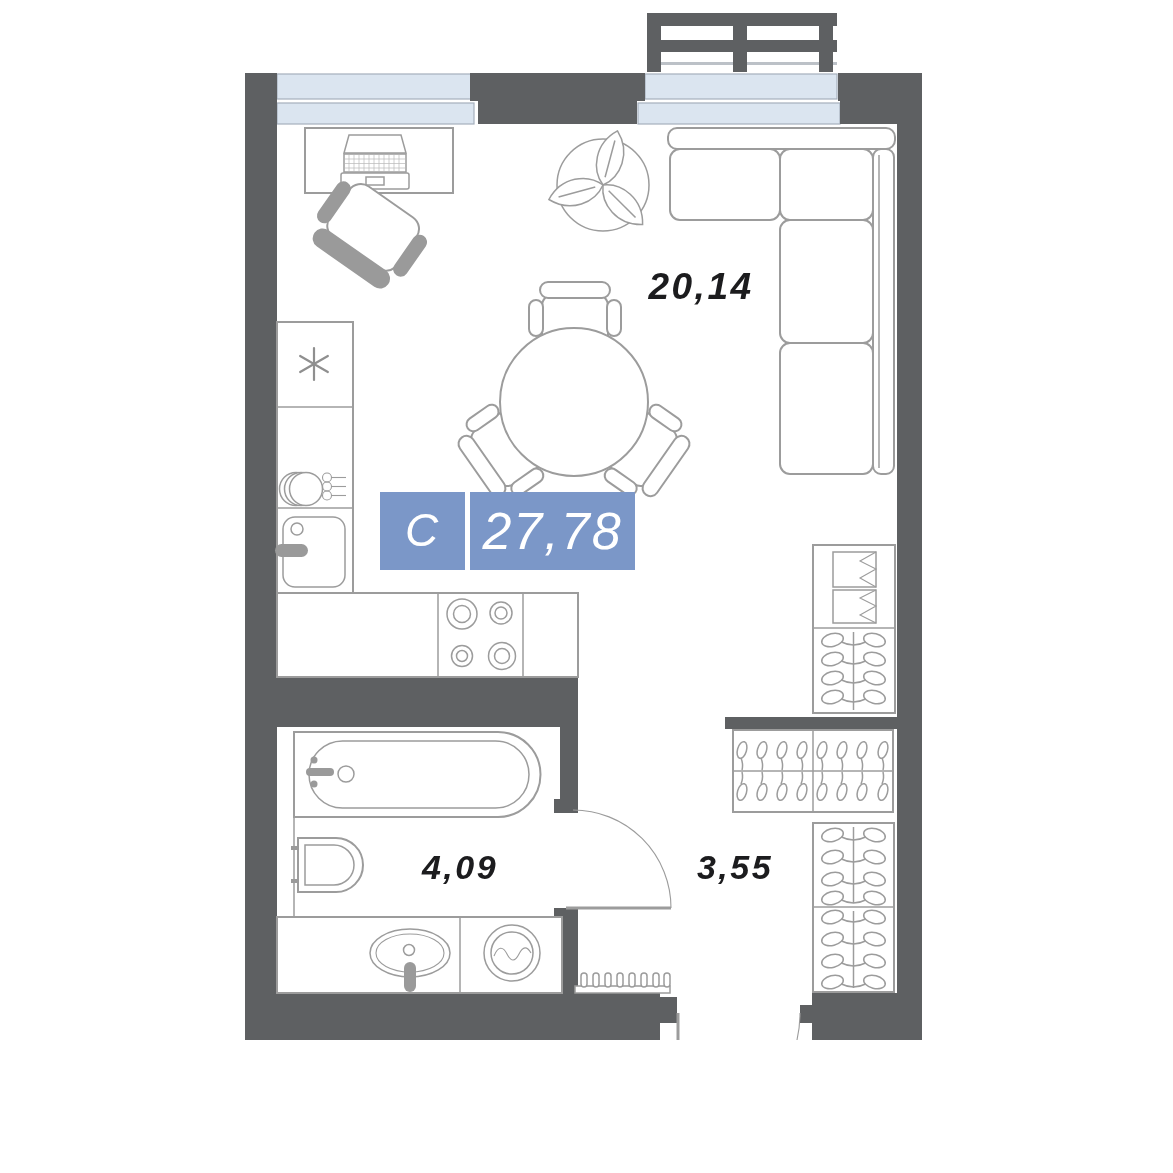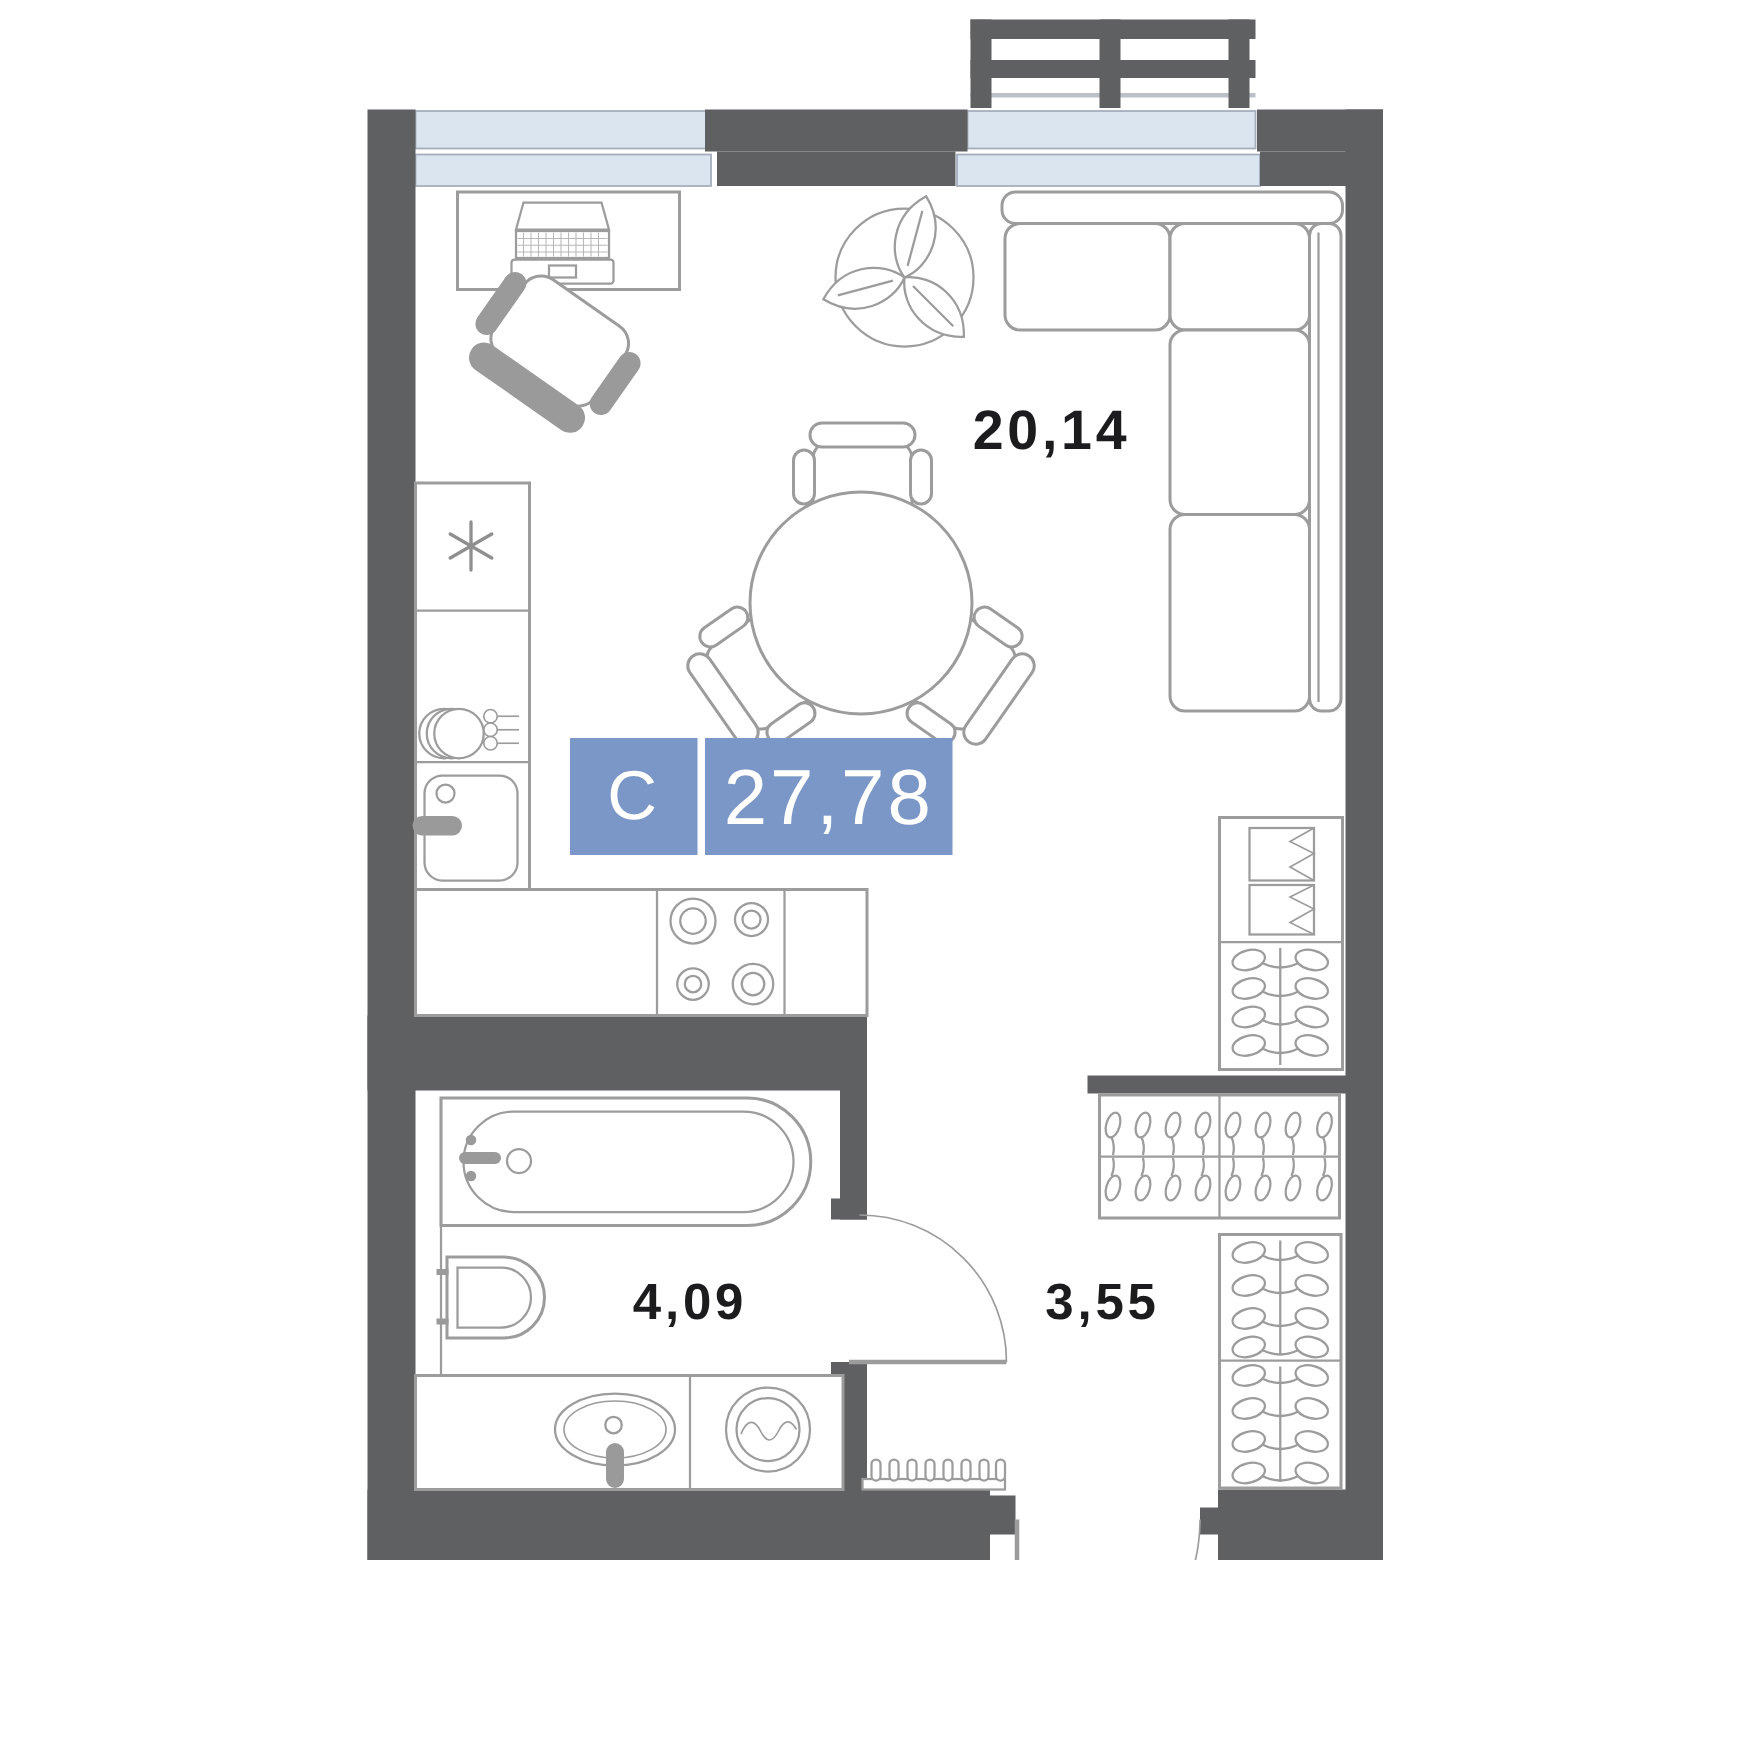--- a/index.html
+++ b/index.html
@@ -1,17 +1,17 @@
 <!DOCTYPE html>
 <html style="--background: #ffffff; --wall: #5e6062; --furniture-line: #9c9c9c; --furniture-fill: #ffffff; --accent-gray: #9a9a9a; --window-fill: #dbe5f0; --window-line: #a5afbc; --badge-blue: #7b97c8; --badge-text: #ffffff; --label-text: #1c1c1e;"><head>
 <meta charset="utf-8">
 <style>
   html,body{margin:0;padding:0;background:var(--background,#fff);}
   .plan-canvas{position:relative;width:1173px;height:1040px;background:var(--background,#fff);
-    font-family:"Liberation Sans",sans-serif;}
+    font-family:"Liberation Sans",sans-serif;font-style:italic;}
   svg{position:absolute;left:0;top:0;}
   .wall{fill:var(--wall,#5e6062);stroke:none;}
   .win{fill:var(--window-fill,#dbe5f0);stroke:var(--window-line,#a5afbc);stroke-width:1.2;}
   .rail-lite{fill:#bcc1c7;}
   .f{fill:var(--furniture-fill,#ffffff);stroke:var(--furniture-line,#9c9c9c);stroke-width:2;}
   .fn{fill:none;stroke:var(--furniture-line,#9c9c9c);stroke-width:2;}
   .thin{stroke-width:1.5;}
   .hair{stroke-width:1.1;}
   .fg{fill:var(--accent-gray,#9a9a9a);stroke:none;}
   .kgrid{stroke:#b8b8b8;stroke-width:0.7;fill:none;}

